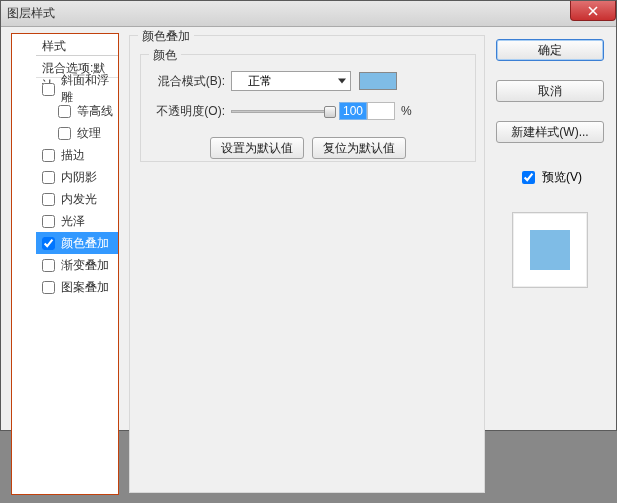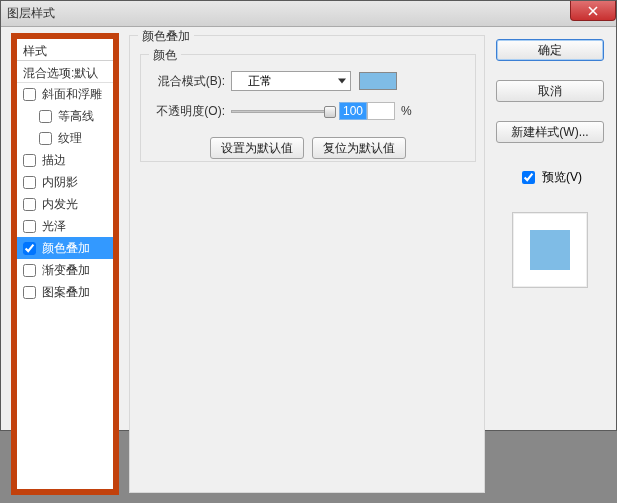--- a/index.html
+++ b/index.html
@@ -3,21 +3,21 @@
 <meta charset="utf-8">
 <style>
   * { box-sizing: border-box; font-family: "Microsoft YaHei", "SimSun", sans-serif; font-size: 12px; }
   body { margin: 0; background: #888; width: 617px; height: 503px; overflow: hidden; }
   .window { width: 617px; height: 431px; background: #f0f0f0; border: 1px solid #5a5a5a; position: relative; }
   .titlebar { height: 26px; background: linear-gradient(#e8e8e8,#d2d2d2); border-bottom: 1px solid #aaa; display: flex; align-items: center; padding-left: 6px; position: relative; }
   .titlebar-text { color: #333; }
   .close-btn { position: absolute; right: 0; top: 0; width: 46px; height: 20px; background: linear-gradient(#e07070,#c83030); border: 1px solid #8a2020; border-top: none; border-bottom-left-radius: 4px; border-bottom-right-radius: 4px; display: flex; align-items: center; justify-content: center; cursor: pointer; }
   .close-btn svg { width: 10px; height: 10px; }
 
-  .styles-panel { position: absolute; left: 10px; top: 32px; width: 108px; height: 462px; border: 6px solid #c2410c; background: #fff; }
+  .styles-panel { position: absolute; left: 10px; top: 32px; width: 108px; height: 462px; border: 1px solid #c2410c; background: #fff; padding-left: 24px; }
   .styles-header { height: 22px; border-bottom: 1px solid #d0d0d0; padding: 4px 6px; color: #333; }
   .blend-opts { height: 22px; border-bottom: 1px solid #e0e0e0; padding: 4px 6px; color: #333; }
   .style-item { height: 22px; display: flex; align-items: center; padding-left: 6px; gap: 4px; color: #333; cursor: default; }
   .style-item.indent { padding-left: 22px; }
   .style-item.selected { background: #3399ff; color: #fff; }
   .style-item input[type=checkbox] { width: 13px; height: 13px; margin: 0 2px 0 0; }
 
   .fieldset { position: absolute; border: 1px solid #d8d8d8; background: #f0f0f0; }
   .fieldset-label { position: absolute; top: -8px; left: 8px; background: #f0f0f0; padding: 0 4px; color: #333; }
   .settings-outer { left: 128px; top: 34px; width: 356px; height: 458px; }

